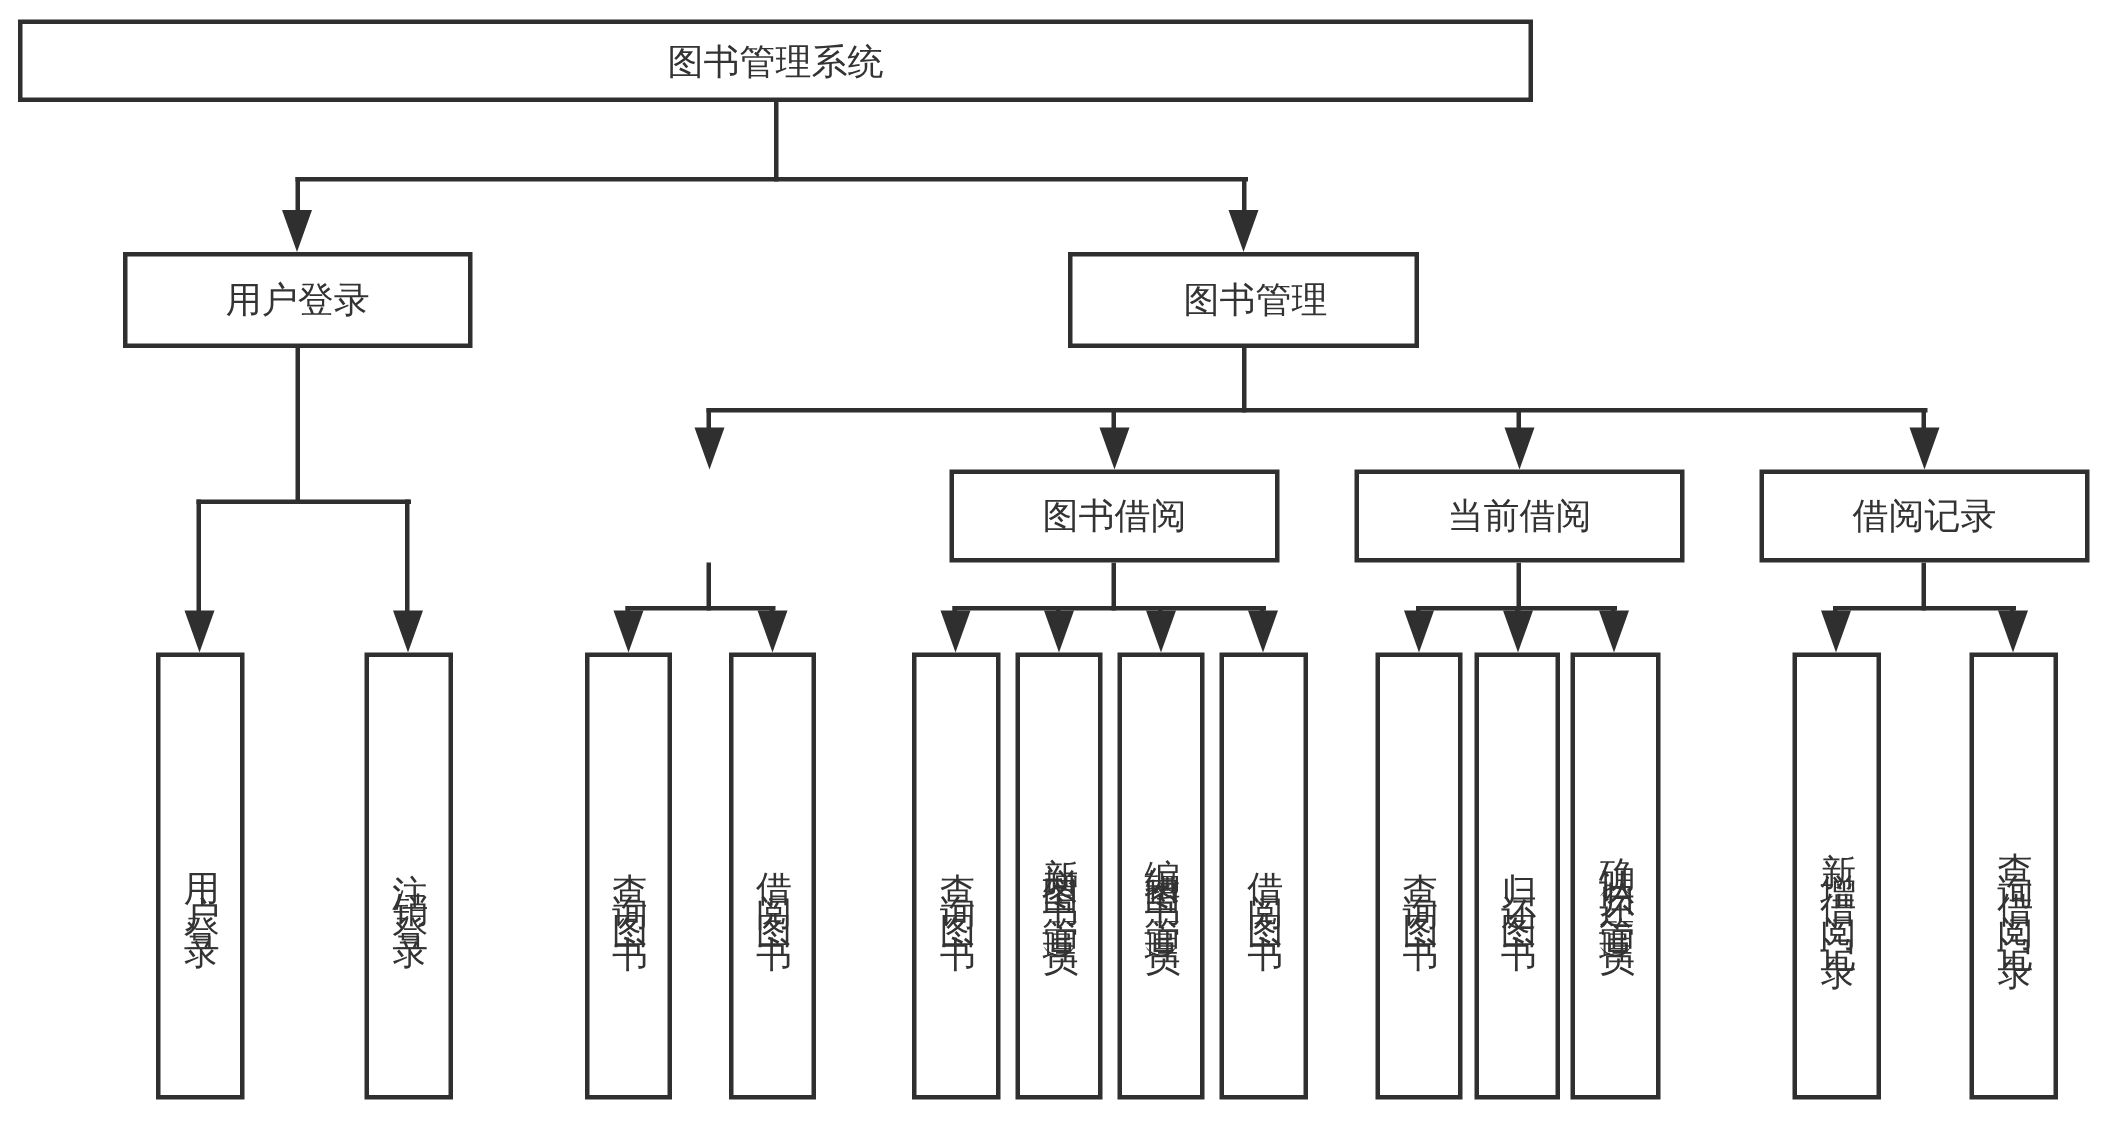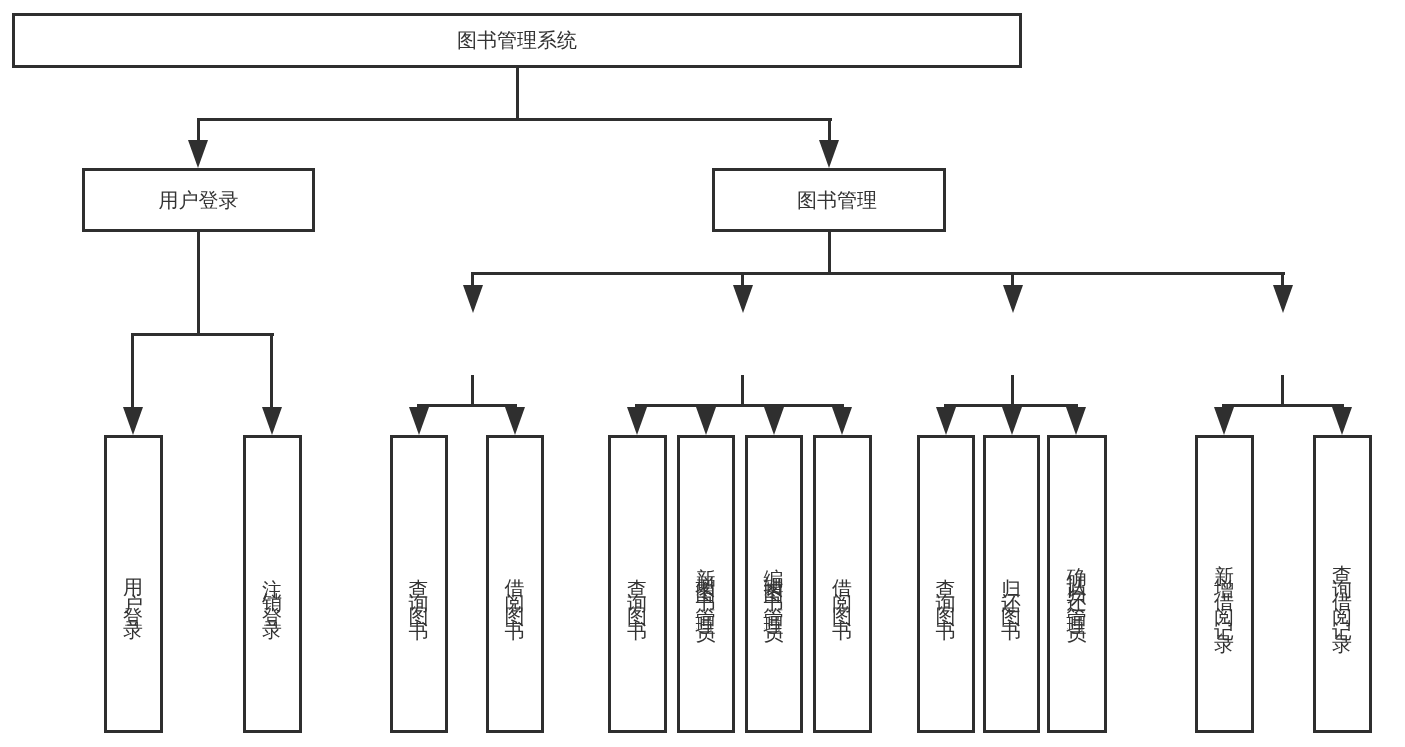--- a/index.html
+++ b/index.html
@@ -10,21 +10,21 @@
   .line{position:absolute;background:var(--line,#2f2f2f);}
   .arrow{
     position:absolute;width:0;height:0;
     border-left:10px solid transparent;border-right:10px solid transparent;
     border-top:28px solid var(--line,#2f2f2f);
   }
   .box{
     position:absolute;box-sizing:border-box;background:#ffffff;
     border:3px solid var(--line,#2f2f2f);
     display:flex;align-items:center;justify-content:center;
-    color:var(--text,#333333);font-size:20px;
+    color:var(--text,#333333);font-size:24px;
   }
   .vtext{
     writing-mode:vertical-rl;text-orientation:mixed;
     letter-spacing:14px;margin-bottom:-14px;line-height:1;
   }
   .vtext.tight{letter-spacing:8px;margin-bottom:-8px;}
   .watermark{
     position:absolute;z-index:6;color:var(--watermark,#a9a9a9);
     font-size:19px;letter-spacing:1px;white-space:nowrap;
   }
@@ -98,20 +98,29 @@
     <span>图书管理系统</span>
   </div>
 
   <div class="box" style="left:82px;top:168px;width:233px;height:64px;">
     <span>用户登录</span>
   </div>
   <div class="box" style="left:712px;top:168px;width:234px;height:64px;padding-left:16px;">
     <span>图书管理</span>
   </div>
 
+  <div class="box" style="left:633px;top:313px;width:220px;height:62px;">
+    <span>图书借阅</span>
+  </div>
+  <div class="box" style="left:903px;top:313px;width:220px;height:62px;">
+    <span>当前借阅</span>
+  </div>
+  <div class="box" style="left:1173px;top:313px;width:220px;height:62px;">
+    <span>借阅记录</span>
+  </div>
 
   <div class="box" style="left:104px;top:435px;width:59px;height:298px;">
     <span class="vtext">用户登录</span>
   </div>
   <div class="box" style="left:243px;top:435px;width:59px;height:298px;">
     <span class="vtext">注销登录</span>
   </div>
 
   <div class="box" style="left:390px;top:435px;width:58px;height:298px;">
     <span class="vtext">查询图书</span>

